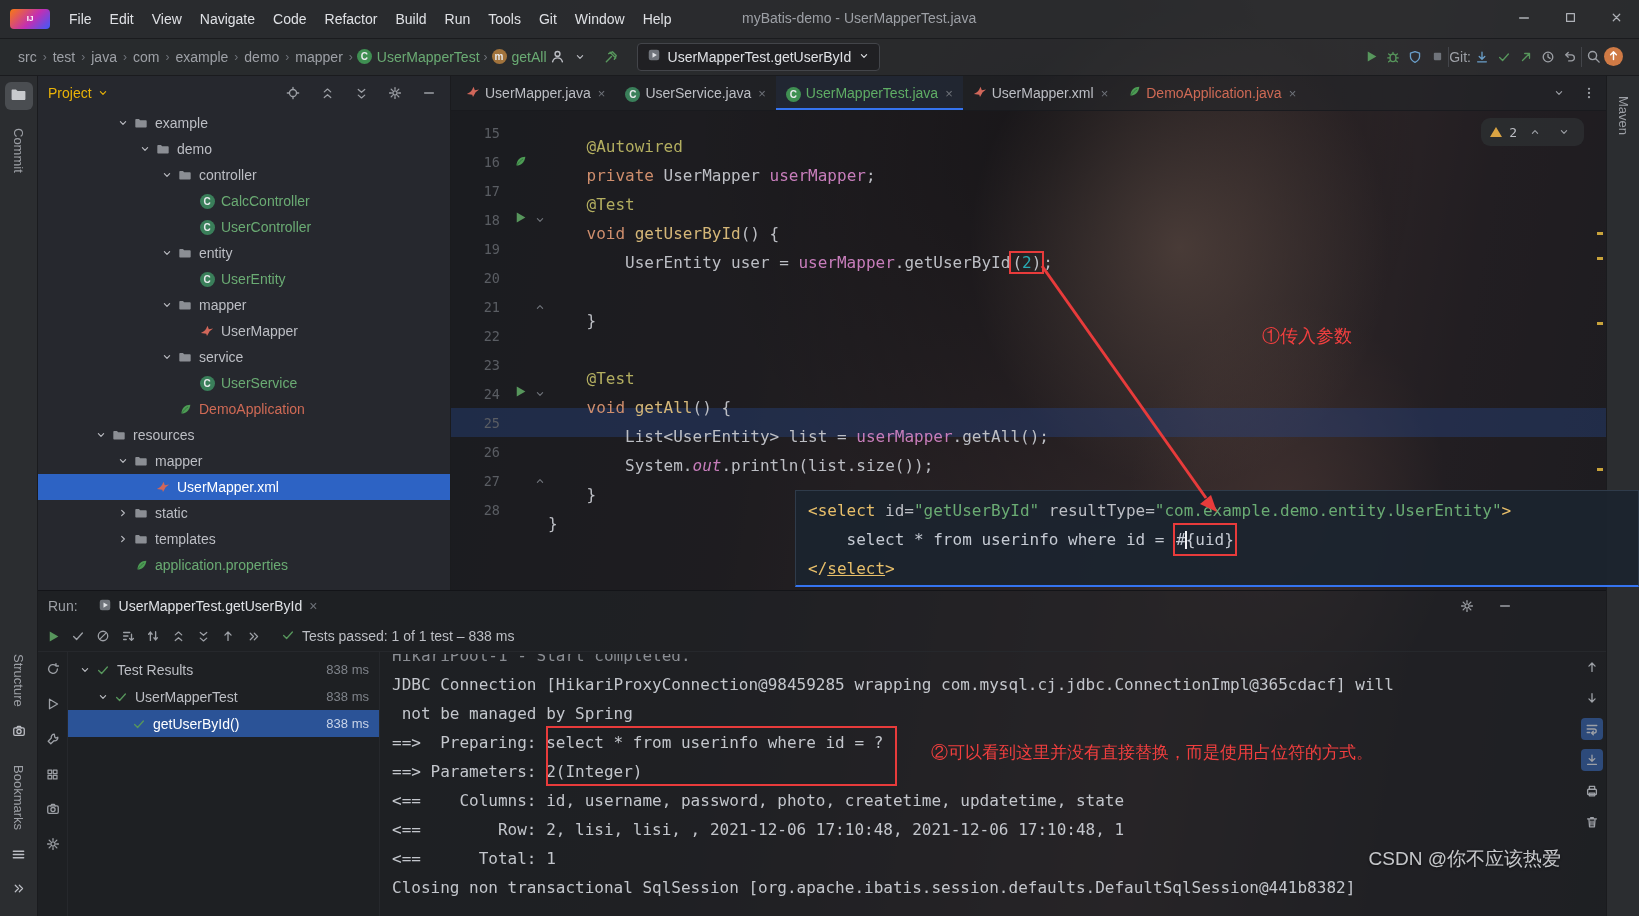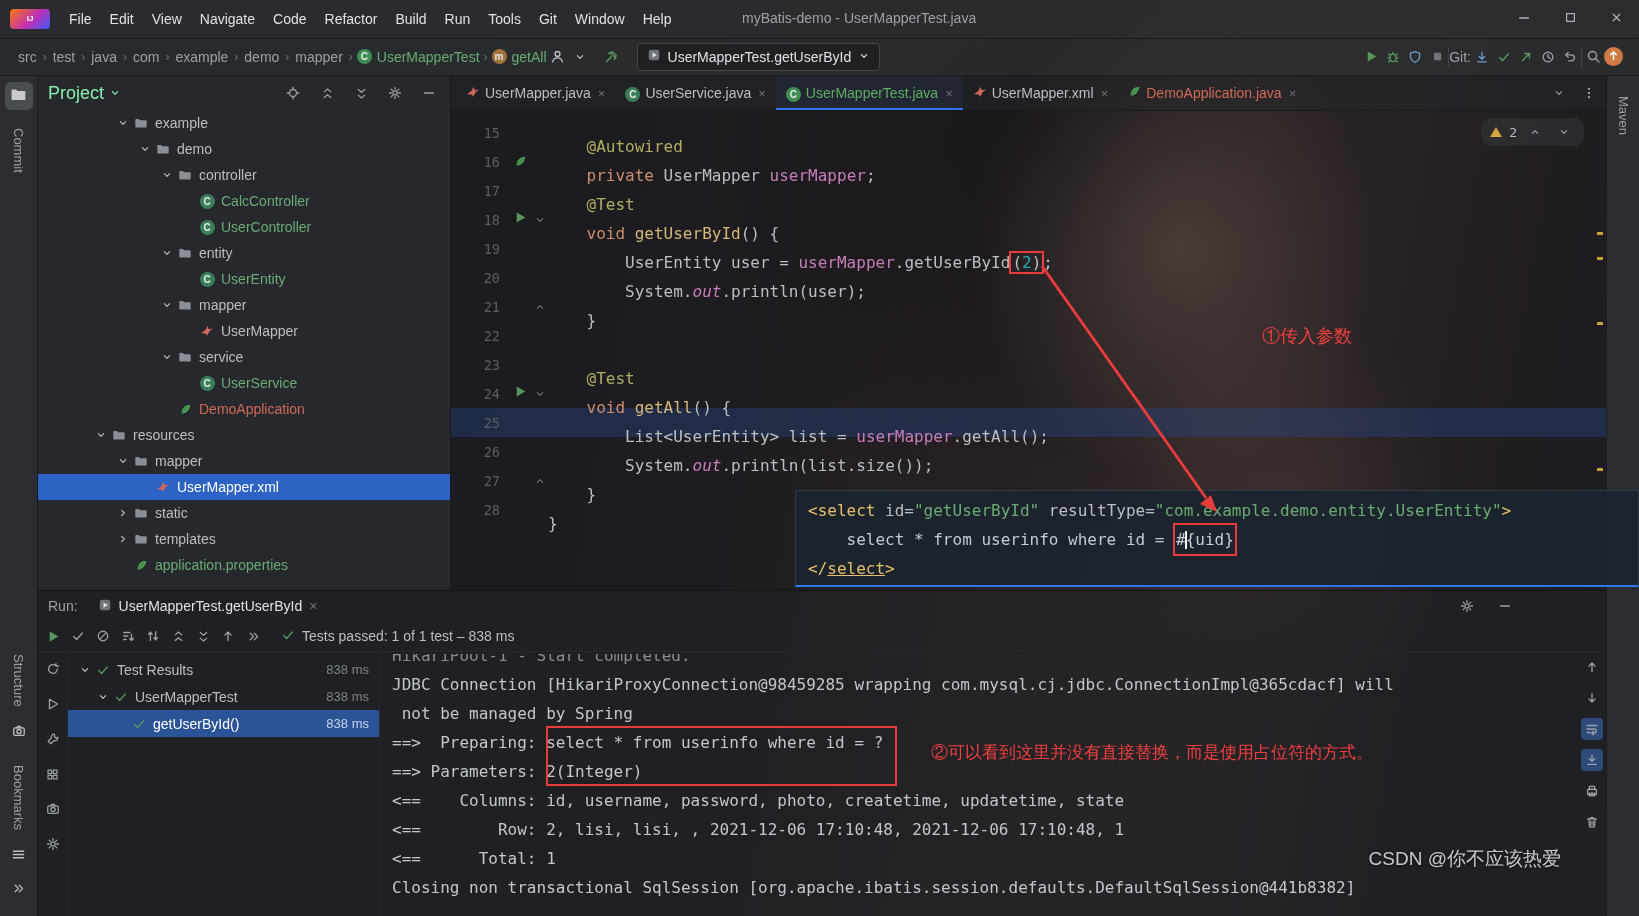--- a/index.html
+++ b/index.html
@@ -42,21 +42,21 @@
   .ab-btn{width:28px;height:28px;border-radius:6px;display:flex;align-items:center;justify-content:center;margin-bottom:6px;}
   .ab-btn.active{background:#4a4d51;}
   .vlabel{writing-mode:vertical-rl;text-orientation:mixed;color:#9da0a6;font-size:13px;margin:12px 0;}
   .lb-bottom{margin-top:auto;display:flex;flex-direction:column;align-items:center;}
   
   .right-bar{position:absolute;right:0;top:76px;width:33px;height:840px;background:#2b2d30;border-left:1px solid #1a1b1e;
     z-index:8;display:flex;flex-direction:column;align-items:center;padding-top:8px;box-sizing:border-box;}
   
   .project-panel{position:absolute;left:38px;top:76px;width:412px;height:514px;background:#26282e;z-index:5;
     border-right:1px solid #1a1b1e;overflow:hidden;}
-  .panel-header{height:34px;display:flex;align-items:center;padding:0 10px;font-size:18px;color:#86efac;}
+  .panel-header{height:34px;display:flex;align-items:center;padding:0 10px;font-size:14px;color:#eab308;}
   .ph-icons{margin-left:auto;display:flex;align-items:center;gap:12px;}
   .tbtn{display:inline-flex;align-items:center;justify-content:center;width:22px;height:22px;color:#9da0a6;border-radius:4px;}
   .tbtn.on{background:#2d4a7a;}
   .tree-row{display:flex;align-items:center;height:26px;font-size:14px;white-space:nowrap;}
   .tree-row.selected{background:#2d63c4;color:#fff;}
   .tw-chev{width:17px;flex:none;display:flex;justify-content:center;}
   .tw-ic{width:20px;flex:none;display:flex;justify-content:center;align-items:center;}
   .tw-label{padding-left:4px;}
   .c-green{color:#6aab73;} .c-red{color:#cf6a55;} .c-plain{color:#bcbec4;}
   .tree-row.selected .tw-label{color:#fff;}
@@ -620,21 +620,21 @@
                 <path d="M3 13C3 6 8 2 14 2c-1 7-5 11-11 11z" fill="#4d9c54"></path>
                 <path d="M4 12c2-3 4-5 7-7" stroke="#2f6b3c" stroke-width="1"></path>
               </svg></span><span class="fold"></span><span class="code-text"><span class="tk-p">    </span><span class="tk-kw">private </span><span class="tk-p">UserMapper </span><span class="tk-field">userMapper</span><span class="tk-p">;</span></span></div>
           <div class="code-line"><span class="ln">17</span><span class="gut"></span><span class="fold"></span><span class="code-text"><span class="tk-p">    </span><span class="tk-ann">@Test</span></span></div>
           <div class="code-line"><span class="ln">18</span><span class="gut"><span class="green-ic"><svg width="15" height="15" viewBox="0 0 16 16" fill="none">
                   <path d="M4 2.6l9.2 5.4L4 13.4z" fill="currentColor"></path>
                 </svg></span></span><span class="fold"><svg width="12" height="12" viewBox="0 0 16 16" fill="none">
                 <path d="M4.5 6.2l3.5 3.6 3.5-3.6" stroke="currentColor" stroke-width="1.5" stroke-linecap="round" stroke-linejoin="round"></path>
               </svg></span><span class="code-text"><span class="tk-p">    </span><span class="tk-kw">void </span><span class="tk-fn">getUserById</span><span class="tk-p">() {</span></span></div>
           <div class="code-line"><span class="ln">19</span><span class="gut"></span><span class="fold"></span><span class="code-text"><span class="tk-p">        UserEntity user = </span><span class="tk-field">userMapper</span><span class="tk-p">.getUserById</span><span class="redbox"><span class="tk-p">(</span><span class="tk-num">2</span><span class="tk-p">)</span></span><span class="tk-p">;</span></span></div>
-          <div class="code-line"><span class="ln">20</span><span class="gut"></span><span class="fold"></span><span class="code-text"><span class="tk-p">        System.</span><span class="tk-static">out</span><span class="tk-p">.println(user);</span></span></div>
+          <div class="code-line"><span class="ln">20</span><span class="gut"></span><span class="fold"></span></div>
           <div class="code-line"><span class="ln">21</span><span class="gut"></span><span class="fold"><svg width="12" height="12" viewBox="0 0 16 16" fill="none">
                 <path d="M4.5 9.8l3.5-3.6 3.5 3.6" stroke="currentColor" stroke-width="1.5" stroke-linecap="round" stroke-linejoin="round"></path>
               </svg></span><span class="code-text"><span class="tk-p">    }</span></span></div>
           <div class="code-line"><span class="ln">22</span><span class="gut"></span><span class="fold"></span><span class="code-text"></span></div>
           <div class="code-line"><span class="ln">23</span><span class="gut"></span><span class="fold"></span><span class="code-text"><span class="tk-p">    </span><span class="tk-ann">@Test</span></span></div>
           <div class="code-line"><span class="ln">24</span><span class="gut"><span class="green-ic"><svg width="15" height="15" viewBox="0 0 16 16" fill="none">
                   <path d="M4 2.6l9.2 5.4L4 13.4z" fill="currentColor"></path>
                 </svg></span></span><span class="fold"><svg width="12" height="12" viewBox="0 0 16 16" fill="none">
                 <path d="M4.5 6.2l3.5 3.6 3.5-3.6" stroke="currentColor" stroke-width="1.5" stroke-linecap="round" stroke-linejoin="round"></path>
               </svg></span><span class="code-text"><span class="tk-p">    </span><span class="tk-kw">void </span><span class="tk-fn">getAll</span><span class="tk-p">() {</span></span></div>

